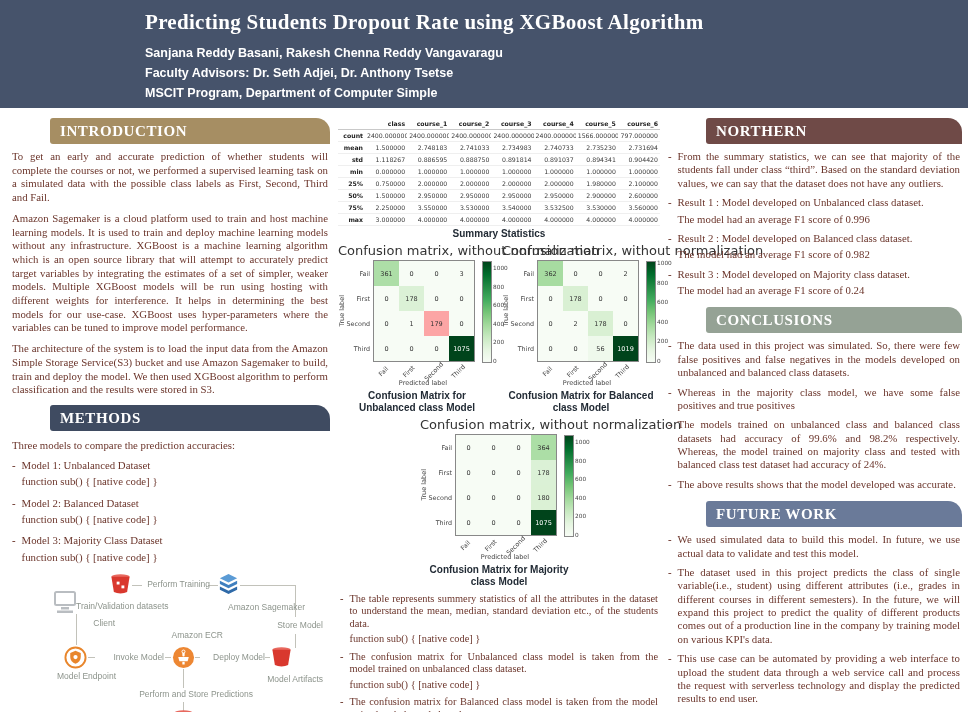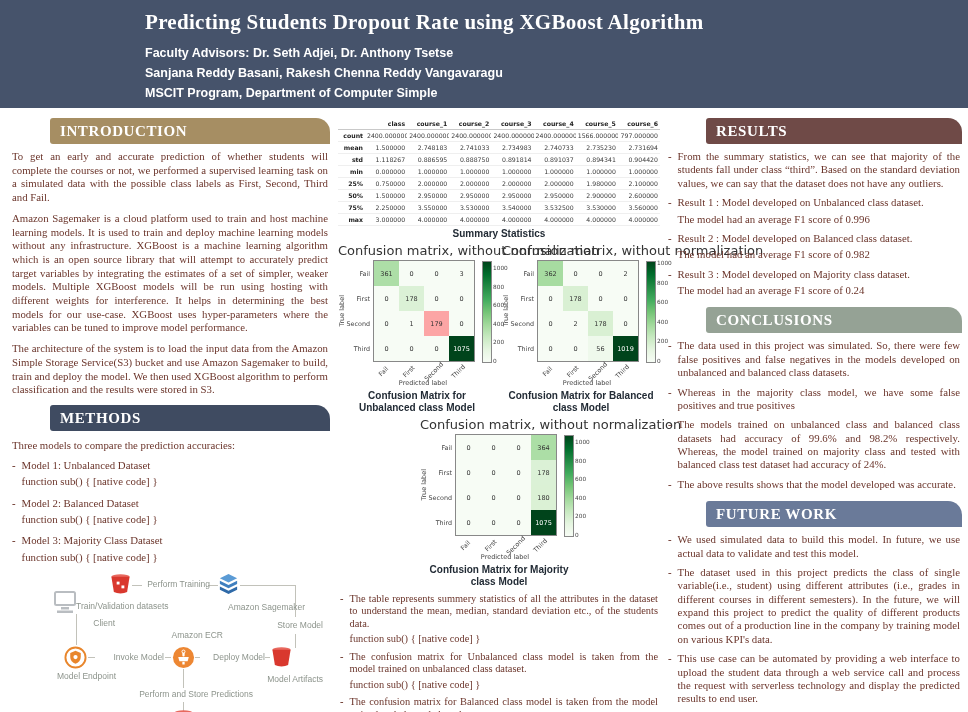--- a/index.html
+++ b/index.html
@@ -89,22 +89,22 @@
   .mid-notes .bullet{font-size:10.4px;line-height:1.2;margin-bottom:5px;}
 </style>
 </head>
 <body>
 
 <div class="poster">
 
   <div class="header">
     <div class="header-text">
       <div class="poster-title">Predicting Students Dropout Rate using XGBoost Algorithm</div>
+      <div class="hline">Sanjana Reddy Basani, Rakesh Chenna Reddy Vangavaragu</div>
       <div class="hline">Faculty Advisors: Dr. Seth Adjei, Dr. Anthony Tsetse</div>
-      <div class="hline">Sanjana Reddy Basani, Rakesh Chenna Reddy Vangavaragu</div>
       <div class="hline">MSCIT Program, Department of Computer Simple</div>
     </div>
   </div>
 
   <div class="col col-left">
     <div class="bar bar-intro">INTRODUCTION</div>
     <div id="intro-paragraphs">
         <p class="para">To get an early and accurate prediction of whether students will complete the courses or not, we performed a supervised learning task on a simulated data with the possible class labels as First, Second, Third and Fail.</p>
         <p class="para">Amazon Sagemaker is a cloud platform used to train and host machine learning models. It is used to train and deploy machine learning models without any infrastructure. XGBoost is a machine learning algorithm which is an open source library that will attempt to accurately predict target variables by integrating the estimates of a set of simpler, weaker models. Multiple XGBoost models will be run using hosting with different weights for interference. It helps in determining the best models for our use-case. XGBoost uses hyper-parameters where the variables can be tuned to improve model performance.</p>
         <p class="para">The architecture of the system is to load the input data from the Amazon Simple Storage Service(S3) bucket and use Amazon Sagemaker to build, train and deploy the model. We then used XGBoost algorithm to perform classification and the results were stored in S3.</p>
@@ -497,21 +497,21 @@
           <span class="btxt">The confusion matrix for Unbalanced class model is taken from the model trained on unbalanced class dataset.<div class="sub">function sub() { [native code] }</div></span>
         </div>
         <div class="bullet">
           <span class="marker">-</span>
           <span class="btxt">The confusion matrix for Balanced class model is taken from the model trained on balanced class dataset.<div class="sub">function sub() { [native code] }</div></span>
         </div>
       </div>
   </div>
 
   <div class="col col-right">
-    <div class="bar bar-results">RESULTS</div>
+    <div class="bar bar-results">NORTHERN</div>
     <div id="results-bullets" class="bullets">
         <div class="bullet">
           <span class="marker">-</span>
           <span class="btxt">From the summary statistics, we can see that majority of the students fall under class “third”. Based on the standard deviation values, we can say that the dataset does not have any outliers.</span>
         </div>
         <div class="bullet">
           <span class="marker">-</span>
           <span class="btxt">Result 1 : Model developed on Unbalanced class dataset.<div class="sub">The model had an average F1 score of 0.996</div></span>
         </div>
         <div class="bullet">

